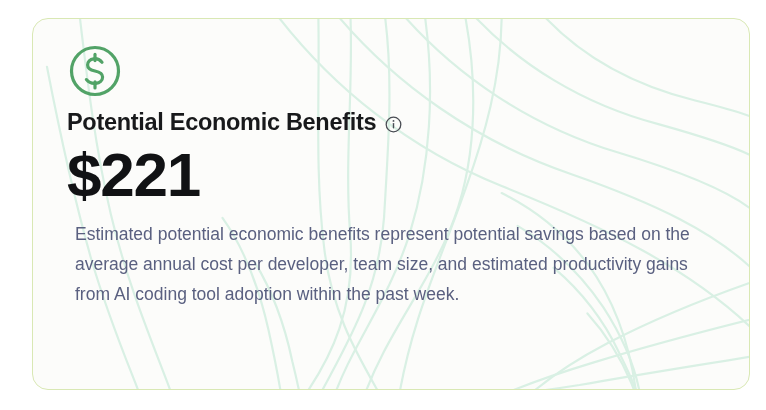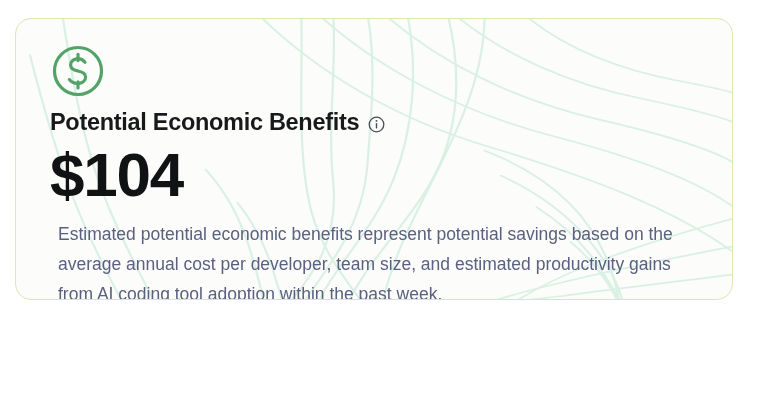--- a/index.html
+++ b/index.html
@@ -16,24 +16,24 @@
 
   .stage {
     position: relative;
     width: 766px;
     height: 410px;
   }
 
   
   .metric-card {
     position: absolute;
-    left: 15px;
+    left: 32px;
     top: 18px;
     width: 718px;
-    height: 282px;
+    height: 372px;
     box-sizing: border-box;
     background: #fcfcfa;
     border: 1px solid #d9e8b4;
     border-radius: 16px;
     overflow: hidden;
   }
 
   
   .topo-bg {
     position: absolute;
@@ -148,19 +148,19 @@
 
       <div class="title-row">
         <span class="card-title">Potential Economic Benefits</span>
         <svg class="info-icon" viewBox="0 0 17 17">
           <circle cx="8.5" cy="8.5" r="7.3" fill="none" stroke="#4a4d54" stroke-width="1.3"></circle>
           <circle cx="8.5" cy="4.9" r="0.95" fill="#4a4d54"></circle>
           <rect x="7.8" y="6.9" width="1.4" height="5.6" rx="0.7" fill="#4a4d54"></rect>
         </svg>
       </div>
 
-      <div class="metric-value">$104</div>
+      <div class="metric-value">$221</div>
 
       <p class="metric-desc">Estimated potential economic benefits represent potential savings based on the average annual cost per developer, team size, and estimated productivity gains from AI coding tool adoption within the past week.</p>
 
     </div>
   </div>
 </div>
 
 </body></html>

